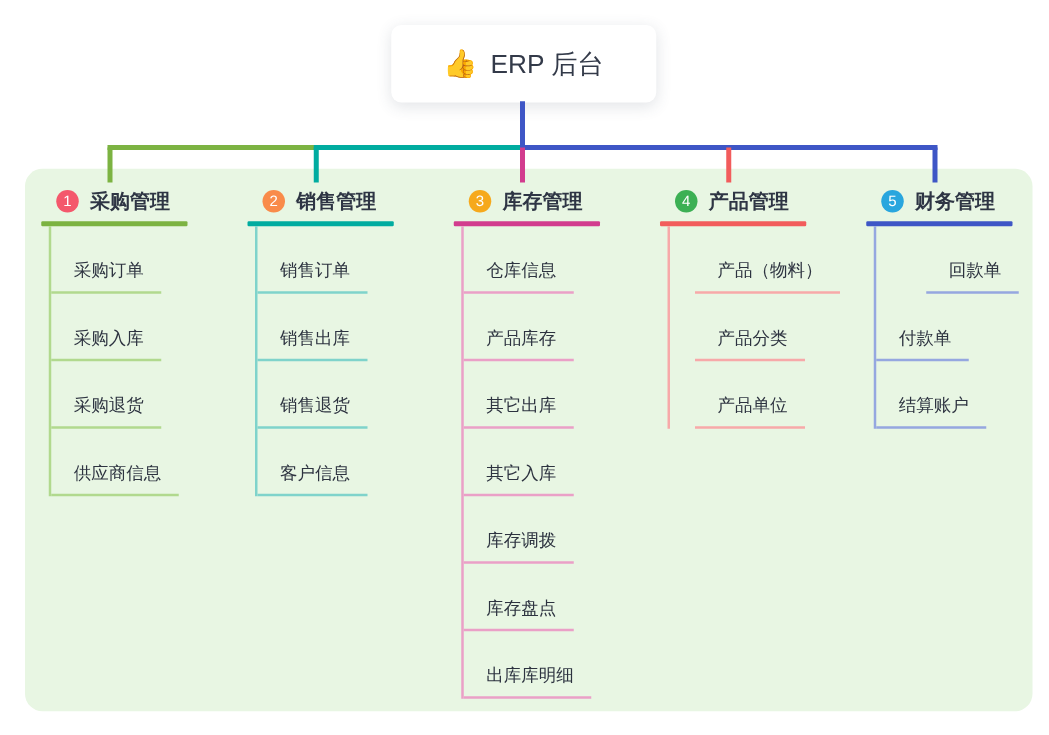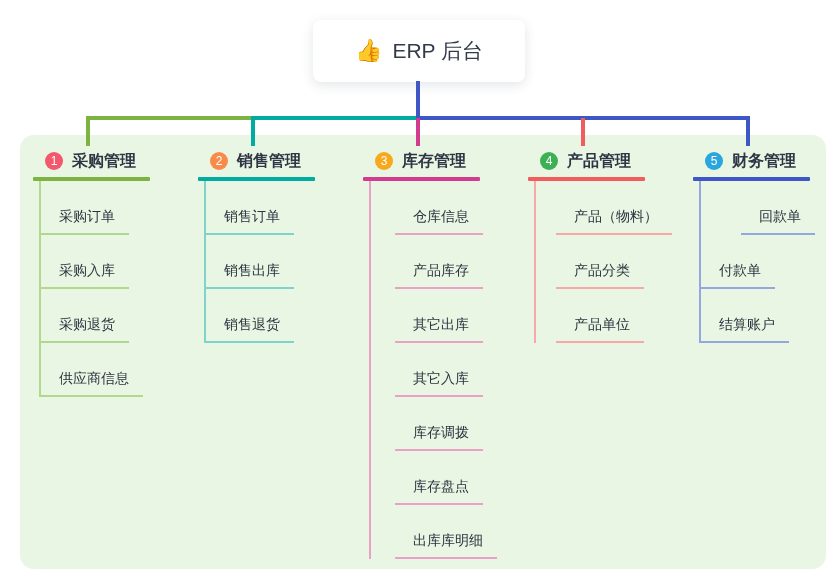--- a/index.html
+++ b/index.html
@@ -91,29 +91,32 @@
         <div class="children" style="border-left-color: rgb(127, 211, 203);">
           <div class="child-row">
             <span class="child-label" style="border-bottom-color: rgb(127, 211, 203); text-align: center;">销售订单</span>
           </div>
           <div class="child-row">
             <span class="child-label" style="border-bottom-color: rgb(127, 211, 203); text-align: right;">销售出库</span>
           </div>
           <div class="child-row">
             <span class="child-label" style="border-bottom-color: rgb(127, 211, 203);">销售退货</span>
           </div>
+          <div class="child-row">
+            <span class="child-label" style="border-bottom-color: rgb(127, 211, 203);">客户信息</span>
+          </div>
         </div>
       </div>
       <div class="col" style="left: 363px;">
         <div class="col-header">
           <span class="badge" style="background: rgb(246, 169, 28);">3</span>
           <span class="col-label">库存管理</span>
         </div>
         <div class="col-underline" style="background: rgb(210, 60, 142);"></div>
-        <div class="children" style="border-left-color: rgb(234, 160, 199); padding-left: 24px;">
+        <div class="children" style="border-left-color: rgb(234, 160, 199);">
           <div class="child-row">
             <span class="child-label" style="border-bottom-color: rgb(234, 160, 199);">仓库信息</span>
           </div>
           <div class="child-row">
             <span class="child-label" style="border-bottom-color: rgb(234, 160, 199);">产品库存</span>
           </div>
           <div class="child-row">
             <span class="child-label" style="border-bottom-color: rgb(234, 160, 199);">其它出库</span>
           </div>
           <div class="child-row">

